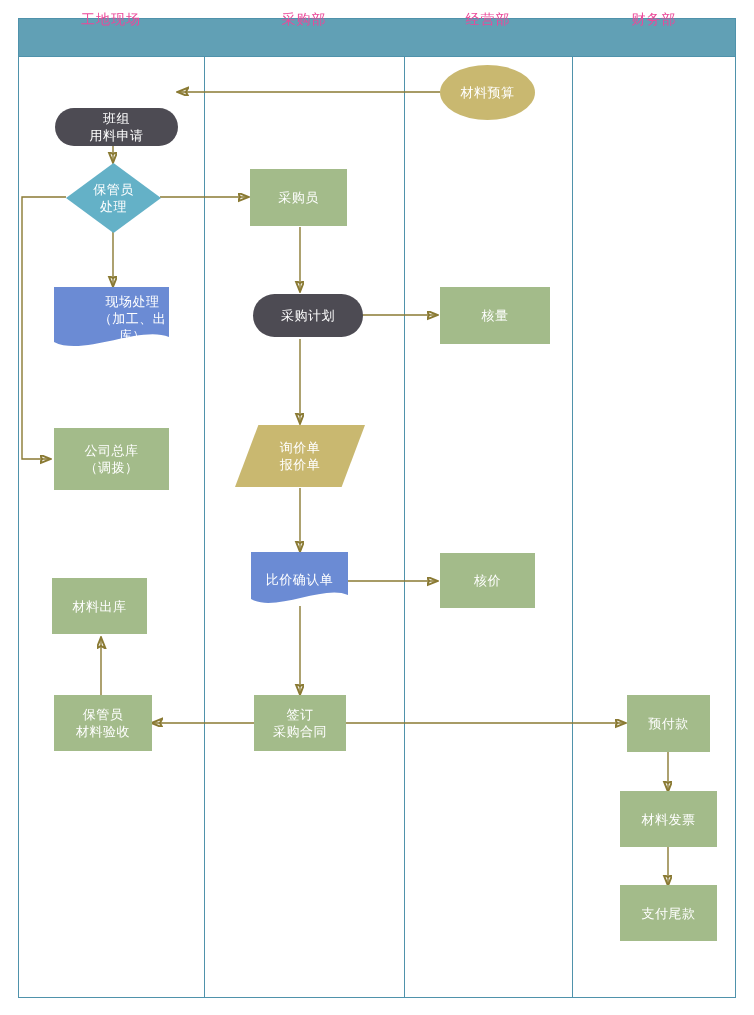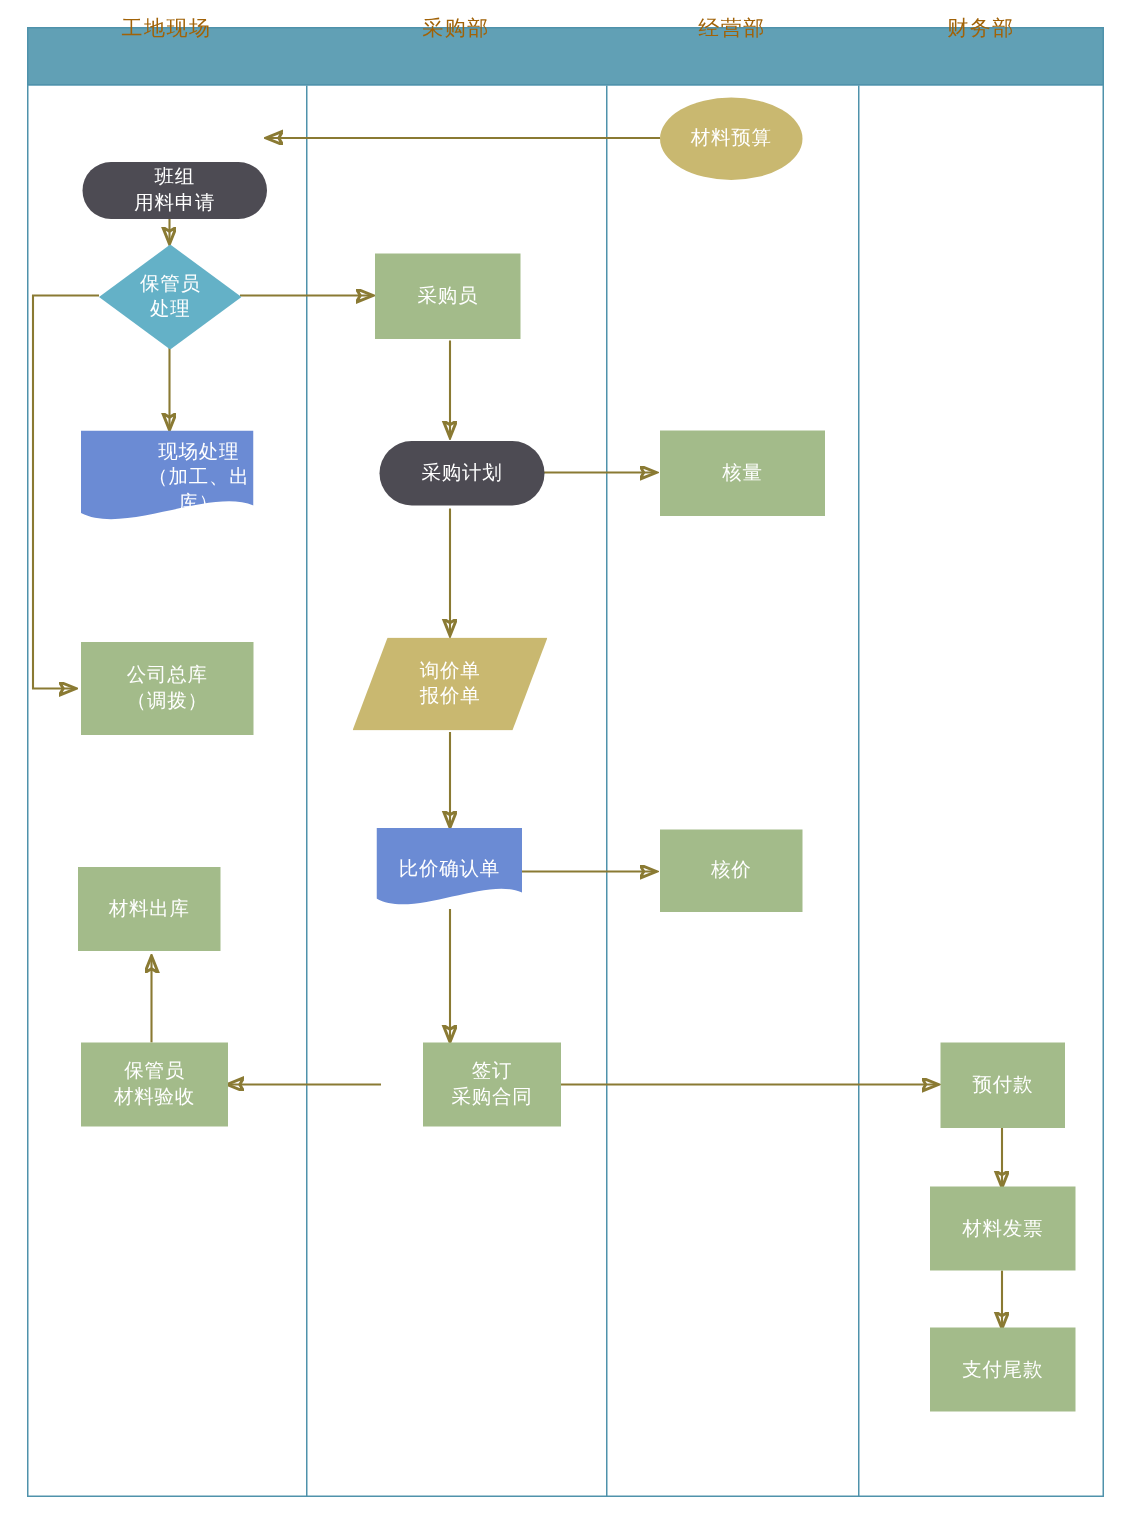--- a/index.html
+++ b/index.html
@@ -29,21 +29,21 @@
     width:718px; height:39px;
     background:#61a0b5;
     box-sizing:border-box;
     border:1px solid #4f92ab;
   }
   .lane-title{
     position:absolute;
     top:0; height:39px;
     line-height:39px;
     text-align:center;
-    color:#a16207;
+    color:#ec4899;
     font-size:14px;
     letter-spacing:1px;
     white-space:nowrap;
   }
   .lane-div{
     position:absolute;
     top:57px;
     width:1px;
     height:941px;
     background:#4f92ab;
@@ -201,21 +201,21 @@
 报价单</span>
   </div>
 
   <div class="node n-doc" style="left:251px; top:552px; width:97px; height:55px;">
     <svg class="doc-svg" viewBox="0 0 97 55" preserveAspectRatio="none">
       <path d="M0,0 L97,0 L97,43 C73,32 24,61 0,47 Z" fill="#6b8bd4"></path>
     </svg>
     <span class="doc-txt">比价确认单</span>
   </div>
 
-  <div class="node n-rect" style="left:254px; top:695px; width:92px; height:56px;margin-left:28px;">
+  <div class="node n-rect" style="left:254px; top:695px; width:92px; height:56px;">
     <span>签订
 采购合同</span>
   </div>
 
   <div class="node n-ellipse" style="left:440px; top:65px; width:95px; height:55px;">
     <span>材料预算</span>
   </div>
 
   <div class="node n-rect" style="left:440px; top:287px; width:110px; height:57px;">
     <span>核量</span>

